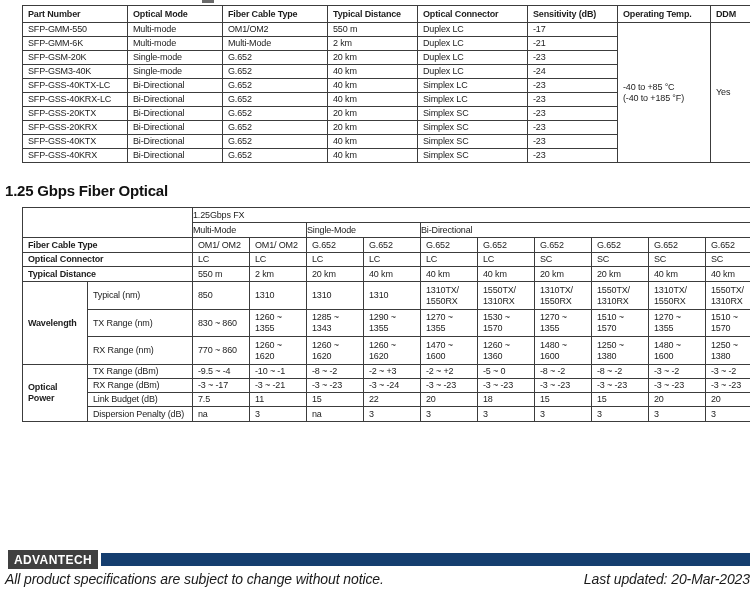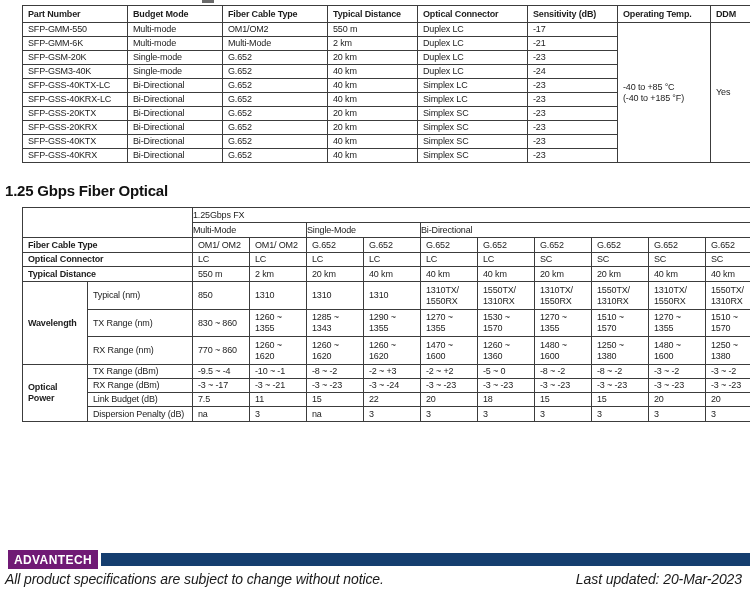--- a/index.html
+++ b/index.html
@@ -28,48 +28,48 @@
   .lbl { font-weight:bold !important; }
   .sub { font-weight:normal !important; }
 
   .section-title {
     position:absolute; left:5px; top:182px; font-size:15px; font-weight:bold;
     letter-spacing:-0.2px; color:#111;
   }
 
   .logo-box {
     position:absolute; left:8px; top:550px; width:90px; height:19px;
-    background:#701a75; color:#ffffff; display:flex; align-items:center; justify-content:center;
+    background:#404040; color:#ffffff; display:flex; align-items:center; justify-content:center;
     font-weight:bold; font-size:12px; letter-spacing:0.4px;
   }
   .brand-bar { position:absolute; left:101px; top:553px; width:649px; height:13px; background:#153e6f; }
   .footer-note { position:absolute; top:571px; font-size:14px; color:#1a1a1a; letter-spacing:-0.1px;font-style:italic; }
   .footer-note.left { left:5px; }
-  .footer-note.right { right:8px; }
+  .footer-note.right { right:0; }
 </style>
 </head>
 <body>
 
 <div class="frag" style="left:202px; top:0; width:12px; height:3px;"></div>
 
 <table class="sheet" id="t1">
   <colgroup>
     <col style="width:105px">
       <col style="width:95px">
       <col style="width:105px">
       <col style="width:90px">
     <col style="width:110px">
       <col style="width:90px">
       <col style="width:93px">
       <col style="width:52px">
   </colgroup>
   <thead>
       <tr>
         <th>Part Number</th>
-        <th>Budget Mode</th>
+        <th>Optical Mode</th>
         <th>Fiber Cable Type</th>
         <th>Typical Distance</th>
         <th>Optical Connector</th>
         <th>Sensitivity (dB)</th>
         <th>Operating Temp.</th>
         <th>DDM</th>
       </tr>
     </thead>
   <tbody>
       <tr>

